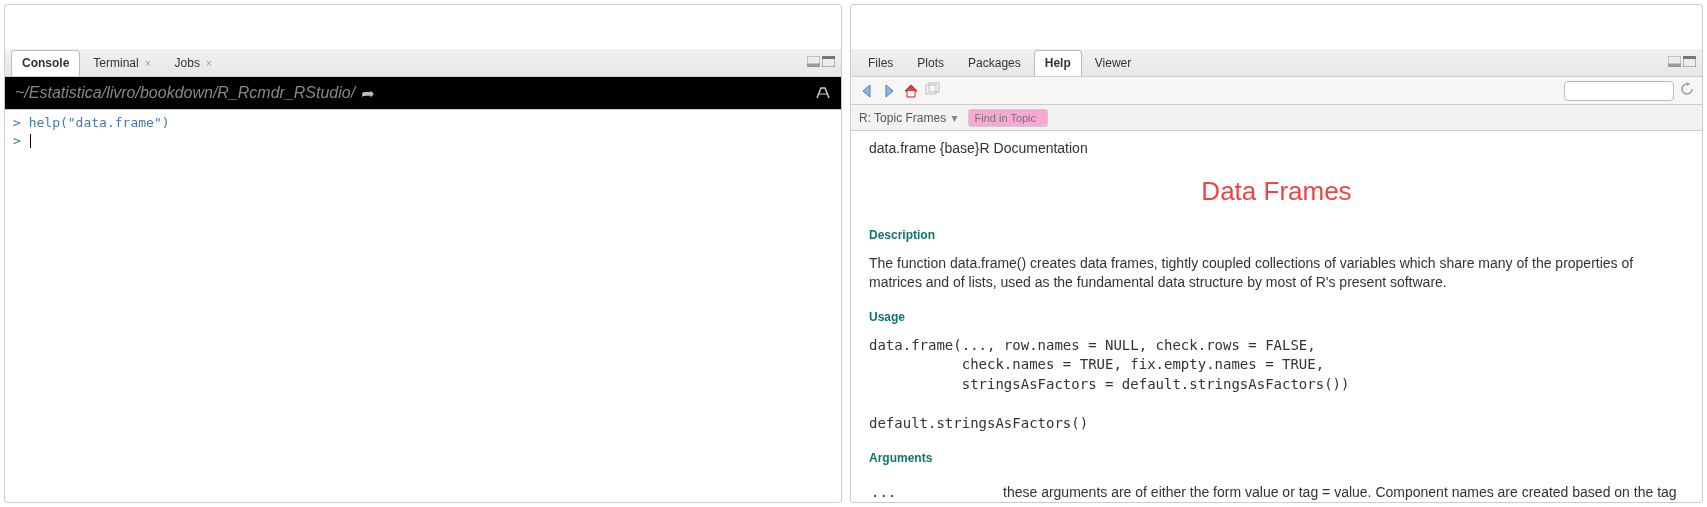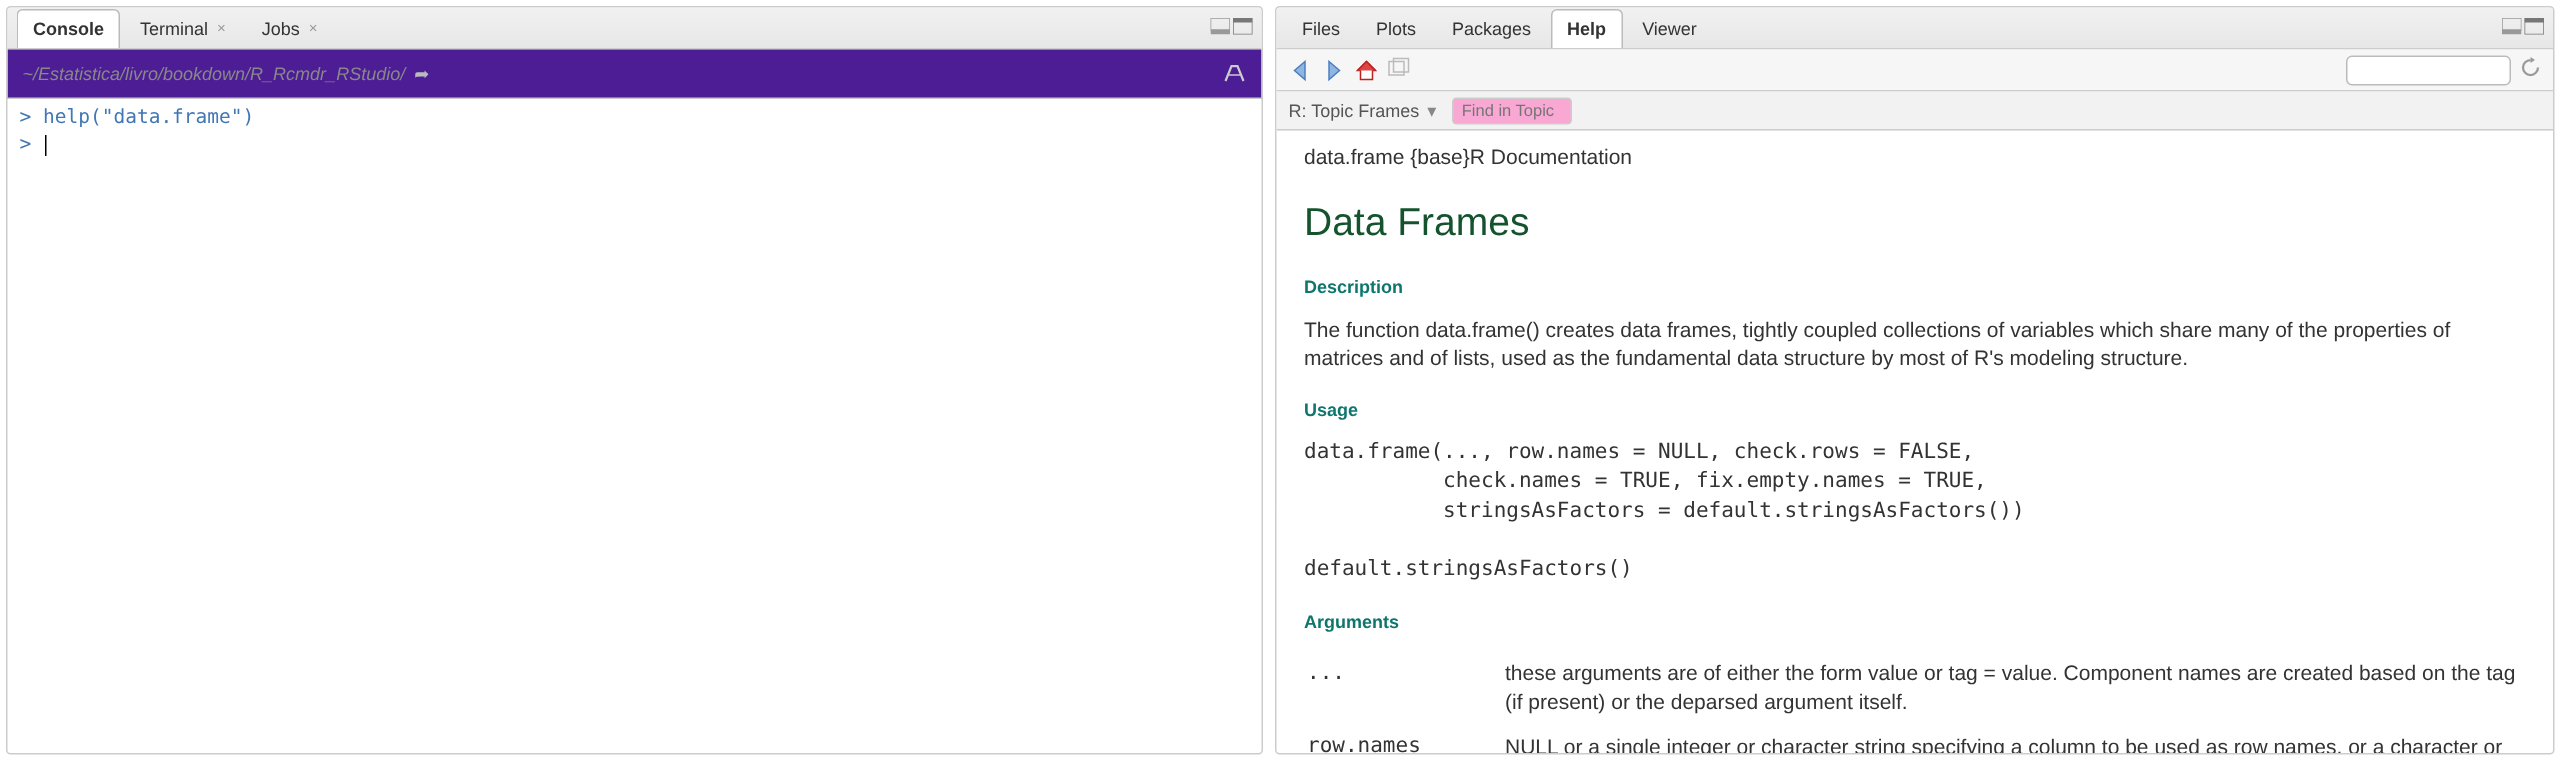--- a/index.html
+++ b/index.html
@@ -25,20 +25,21 @@
 }
 .pane-left { width: 838px; }
 .pane-right { flex: 1; }
 .tabbar {
   display: flex;
   align-items: center;
   background: linear-gradient(#f1f1f1, #e7e7e7);
   border-bottom: 1px solid #ccc;
   height: 28px;
   padding-left: 6px;
+  margin-top: 44px;
 }
 .tab {
   display: flex;
   align-items: center;
   padding: 4px 10px;
   font-size: 12px;
   color: #333;
   cursor: pointer;
   border: 1px solid transparent;
   border-bottom: none;
@@ -68,22 +69,22 @@
   cursor: pointer;
   font-size: 12px;
   line-height: 1;
 }
 .subbar {
   display: flex;
   align-items: center;
   height: 26px;
   padding: 16px 10px;
   border-bottom: 1px solid #ccc;
-  background: #4c1d95;
-  font-size: 12px;
+  background: #000000;
+  font-size: 16px;
   color: #888;
 }
 .subbar .arrow-icon {
   margin-left: 6px;
   color: #bbb;
 }
 .subbar .clear-icon {
   margin-left: auto;
   color: #ccc;
   font-size: 14px;
@@ -178,21 +179,22 @@
   display: flex;
   justify-content: flex-start;
   font-size: 14px;
   margin-bottom: 14px;
   color:#333;
 }
 .help-content h2.title {
   font-size: 26px;
   font-weight: normal;
   margin-bottom: 18px;
-  color:#14532d;
+  color:#ef4444;
+  text-align:center;
 }
 .help-content h3 {
   font-size: 12px;
   font-weight: bold;
   color: #0f766e;
   margin: 16px 0 10px 0;
 }
 .help-content p { margin-bottom: 10px; }
 .help-content pre {
   font-family: "Lucida Console", Menlo, Monaco, Consolas, monospace;
@@ -348,21 +350,21 @@
     <input class="find-topic" placeholder="Find in Topic" style="">
   </div>
   <div class="help-content">
     <div class="help-header-row">
       <span>data.frame {base}</span>
       <span>R Documentation</span>
     </div>
     <h2 class="title">Data Frames</h2>
     <h3>Description</h3>
     <p>
-      <span>The function </span><code class="inline">data.frame()</code><span> creates data frames, tightly coupled collections of variables which share many of the properties of matrices and of lists, used as the fundamental data structure by most of </span><code class="inline">R</code><span>'s modeling structure.</span>
+      <span>The function </span><code class="inline">data.frame()</code><span> creates data frames, tightly coupled collections of variables which share many of the properties of matrices and of lists, used as the fundamental data structure by most of </span><code class="inline">R</code><span>'s present software.</span>
     </p>
     <h3>Usage</h3>
     <pre>data.frame(..., row.names = NULL, check.rows = FALSE,
            check.names = TRUE, fix.empty.names = TRUE,
            stringsAsFactors = default.stringsAsFactors())
 
 default.stringsAsFactors()</pre>
     <h3>Arguments</h3>
     <table class="args-table">
       <tbody>

